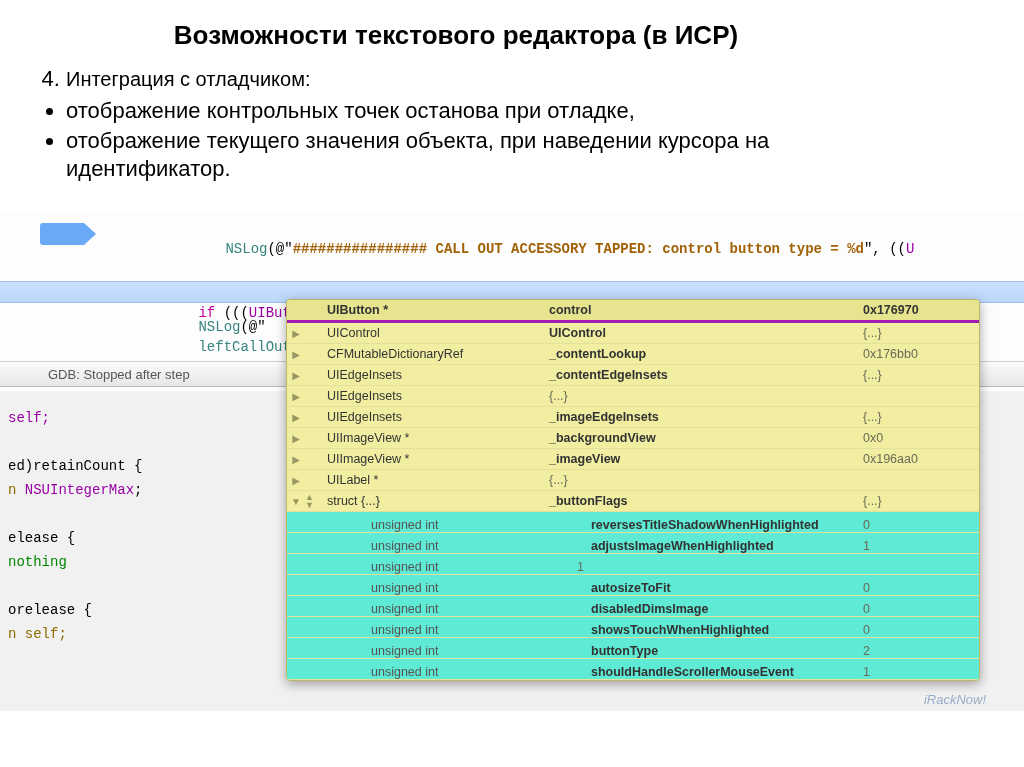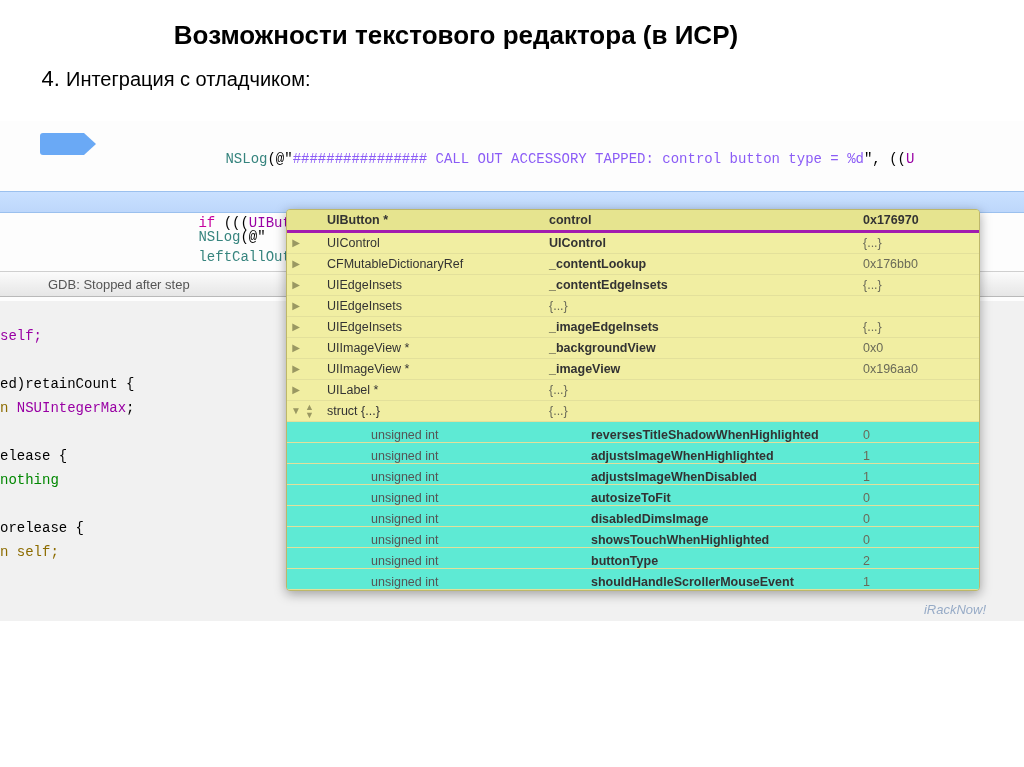--- a/index.html
+++ b/index.html
@@ -116,21 +116,21 @@
     white-space: pre;
   }
   .cl1 { top: 24px; }
   .cl2 { top: 80px; left: 0; right:0; padding-left:148px; background: linear-gradient(#c9e0ff,#bdd7fb); height:20px; line-height:20px; border-top:1px solid #9bc0ee; border-bottom:1px solid #9bc0ee;}
   .cl3 { top: 102px; left:148px;}
   .cl4 { top: 122px; left:148px;}
 
   .kw-purple { color:#9900a4; }
   .kw-pink { color:#c6009e; }
   .kw-teal { color:#36847e; }
-  .kw-red { color:#8b5cf6; font-weight:normal; }
+  .kw-red { color:#a16207; font-weight:bold; }
   .kw-green { color:#008700; }
   .kw-brown { color:#8d6c00;}
   .box-hover {
     display:inline-block;
     padding:0 3px;
     border:1px solid #b8b070;
     background:#fdfbd8;
     border-radius:3px;
     color:#000;
   }
@@ -146,27 +146,26 @@
     color:#555;
     font-size:13px;
     line-height:26px;
     padding-left:48px;
     box-sizing:border-box;
   }
 
   
   .lower-code {
     position:absolute;
-    left:0; top:205px;
+    left:8px; top:205px;
     font-family: Menlo, Monaco, "Courier New", monospace;
     font-size:14px;
     line-height:24px;
     white-space:pre;
     color:#000;
-    margin-top:8px;
   }
 
   
   .popup {
     position: absolute;
     left: 286px; top: 98px;
     width: 692px;
     background: #f1eea2;
     border: 1px solid #bdb76a;
     border-radius: 4px;
@@ -219,20 +218,24 @@
 </style>
 </head>
 <body>
 
 <div class="slide">
   <h1>Возможности текстового редактора (в ИСР)</h1>
 
   <ol class="main-list" start="4">
     <li>Интеграция с отладчиком:</li>
   </ol>
+  <ul class="bullets">
+    <li>отображение контрольных точек останова при отладке,</li>
+    <li>отображение текущего значения объекта, при наведении курсора на идентификатор.</li>
+  </ul>
 
   <div class="ide">
     <div class="upper-bg"></div>
     <div class="lower-bg"></div>
 
     <div class="gutter">
       <div class="exec-arrow"></div>
       <div class="break-dot"></div>
     </div>
 
@@ -323,41 +326,41 @@
           <div class="prow">
             <div class="arrow">▶</div>
             <div class="stepper"></div>
             <div class="c2">UILabel *</div>
             <div class="c4">{...}</div>
           </div>
           <div class="prow">
             <div class="arrow">▼</div>
             <div class="stepper">▲<br>▼</div>
             <div class="c2">struct {...}</div>
+            <div class="c3">_buttonFlags</div>
             <div class="c4">{...}</div>
           </div>
           <div class="prow sub">
             <div class="arrow"></div>
             <div class="stepper"></div>
             <div class="c2">unsigned int</div>
             <div class="c3">reversesTitleShadowWhenHighlighted</div>
             <div class="c4">0</div>
           </div>
           <div class="prow sub">
             <div class="arrow"></div>
             <div class="stepper"></div>
             <div class="c2">unsigned int</div>
             <div class="c3">adjustsImageWhenHighlighted</div>
             <div class="c4">1</div>
           </div>
           <div class="prow sub">
             <div class="arrow"></div>
             <div class="stepper"></div>
             <div class="c2">unsigned int</div>
-            <div class="c3">adjustsImageWhenDisabled</div>
             <div class="c4">1</div>
           </div>
           <div class="prow sub">
             <div class="arrow"></div>
             <div class="stepper"></div>
             <div class="c2">unsigned int</div>
             <div class="c3">autosizeToFit</div>
             <div class="c4">0</div>
           </div>
           <div class="prow sub">

